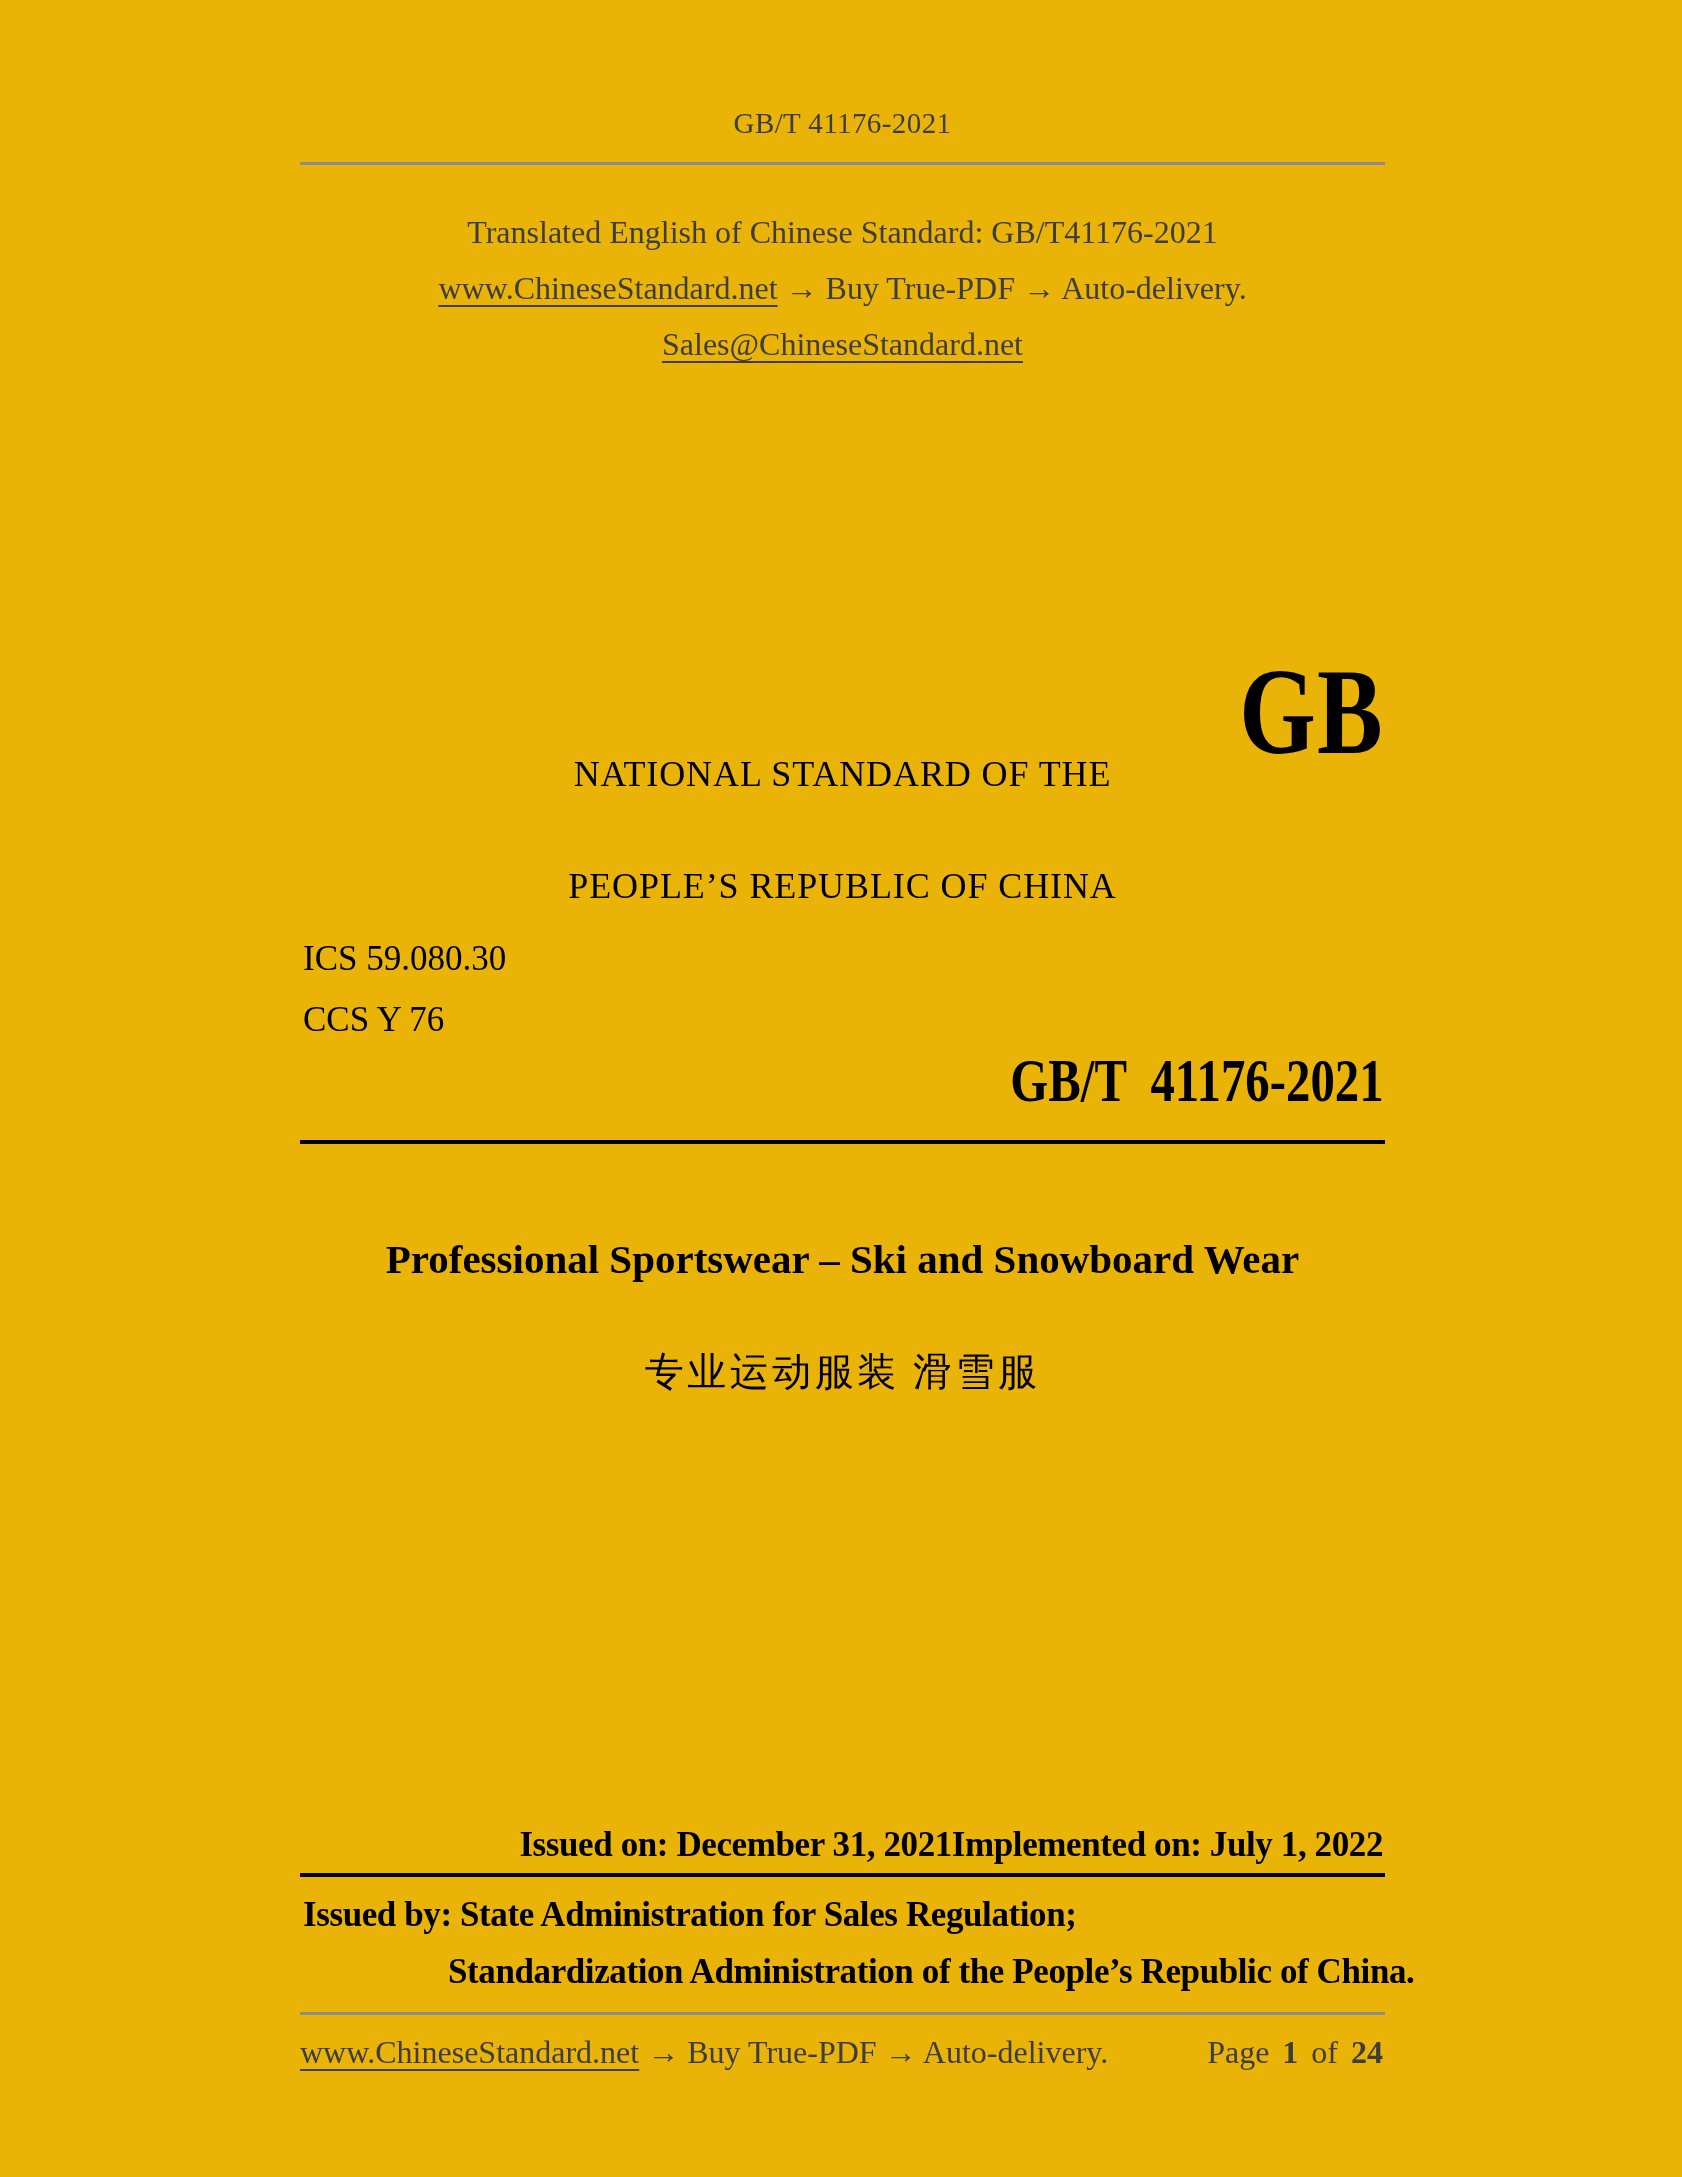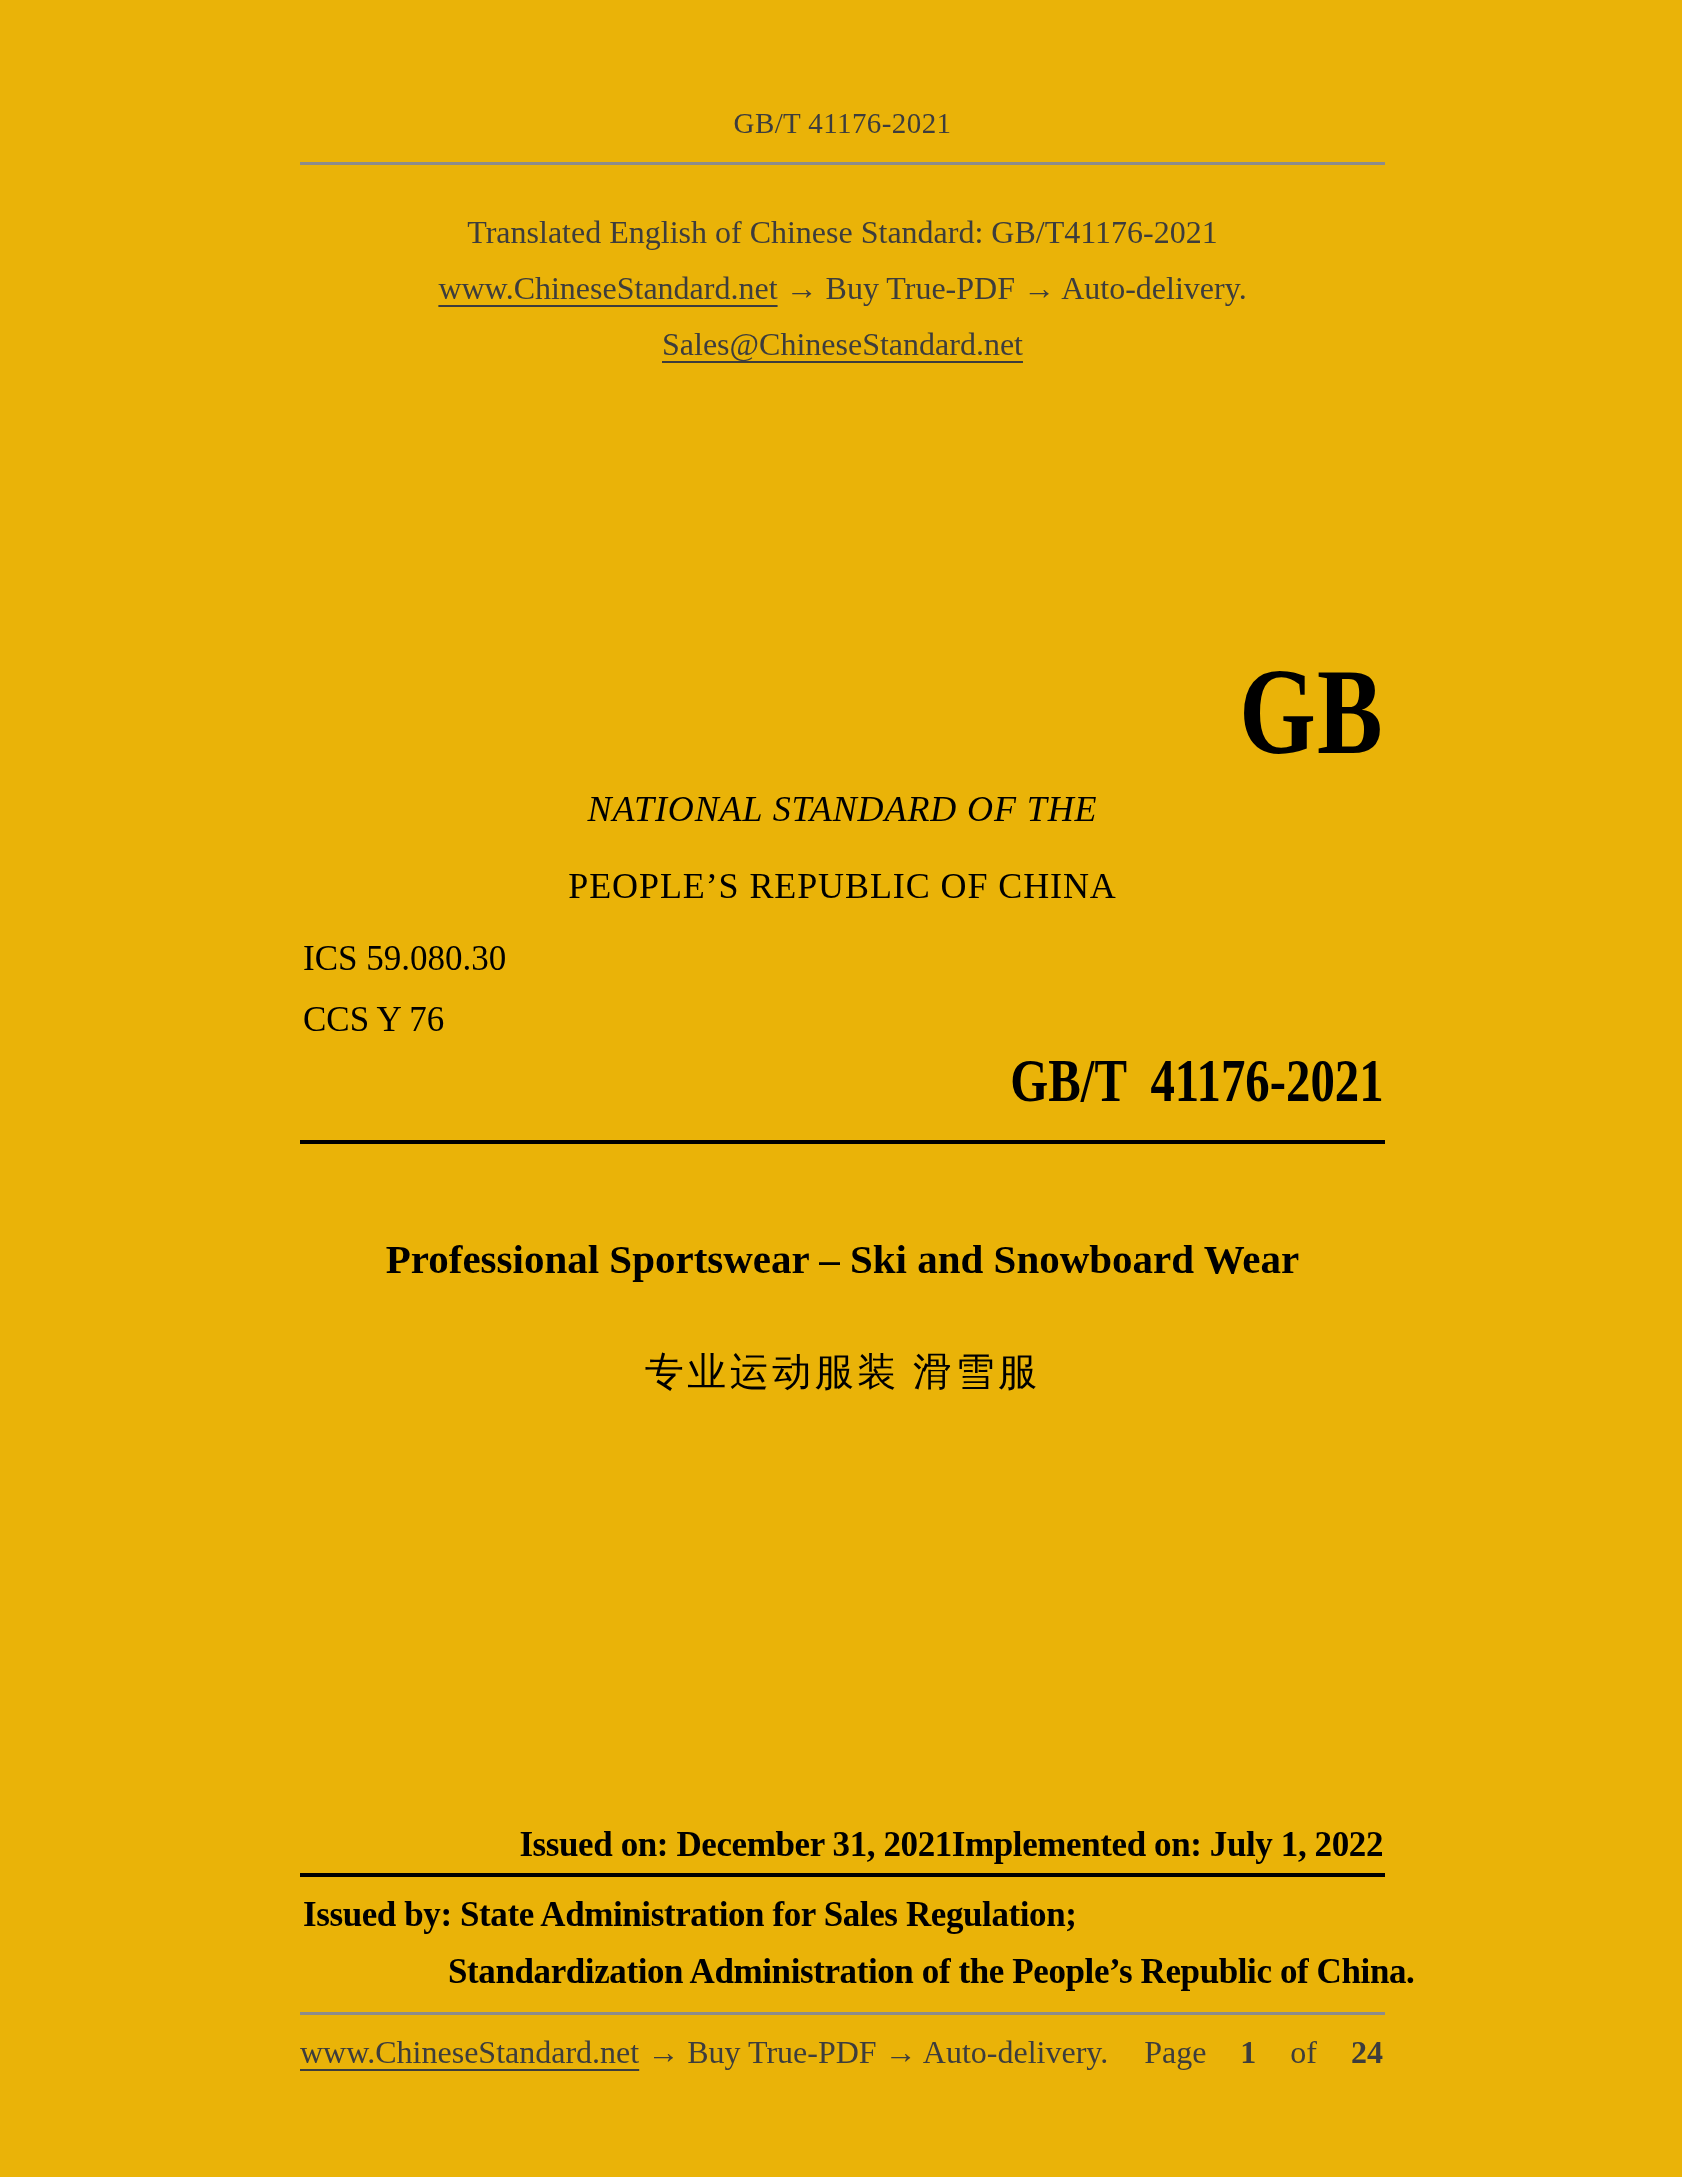--- a/index.html
+++ b/index.html
@@ -48,21 +48,21 @@
     right: 299px;
     font-size: 123px;
     font-weight: bold;
     line-height: 1;
     transform: scaleX(0.8);
     transform-origin: right center;
     letter-spacing: 1.7px;
   }
 
   .national-line { font-size: 36px; letter-spacing: 0.9px; }
-  .national-1 { top: 788px; font-style: italic; }
+  .national-1 { top: 753px; }
   .national-2 { top: 865px; }
 
   .code-line { left: 303px; font-size: 35px; }
   .ics-code { top: 939px; }
   .ccs-code { top: 1000px; }
 
   .standard-number {
     top: 1050px;
     right: 299px;
     font-size: 61px;
@@ -107,21 +107,21 @@
   .footer-rule { top: 2012px; }
 
   .footer-row {
     top: 2034px;
     left: 300px;
     width: 1083px;
     display: flex;
     justify-content: space-between;
     font-size: 32px;
   }
-  .page-indicator span { margin-left: 26px; }
+  .page-indicator span { margin-left: 5px; }
   .page-num { font-weight: bold; }
 </style>
 </head>
 <body>
 
 <div class="page">
 
   <div class="abs center-col doc-number-header muted">GB/T 41176-2021</div>
 
   <div class="abs rule rule-gray" style="top:162px;"></div>

